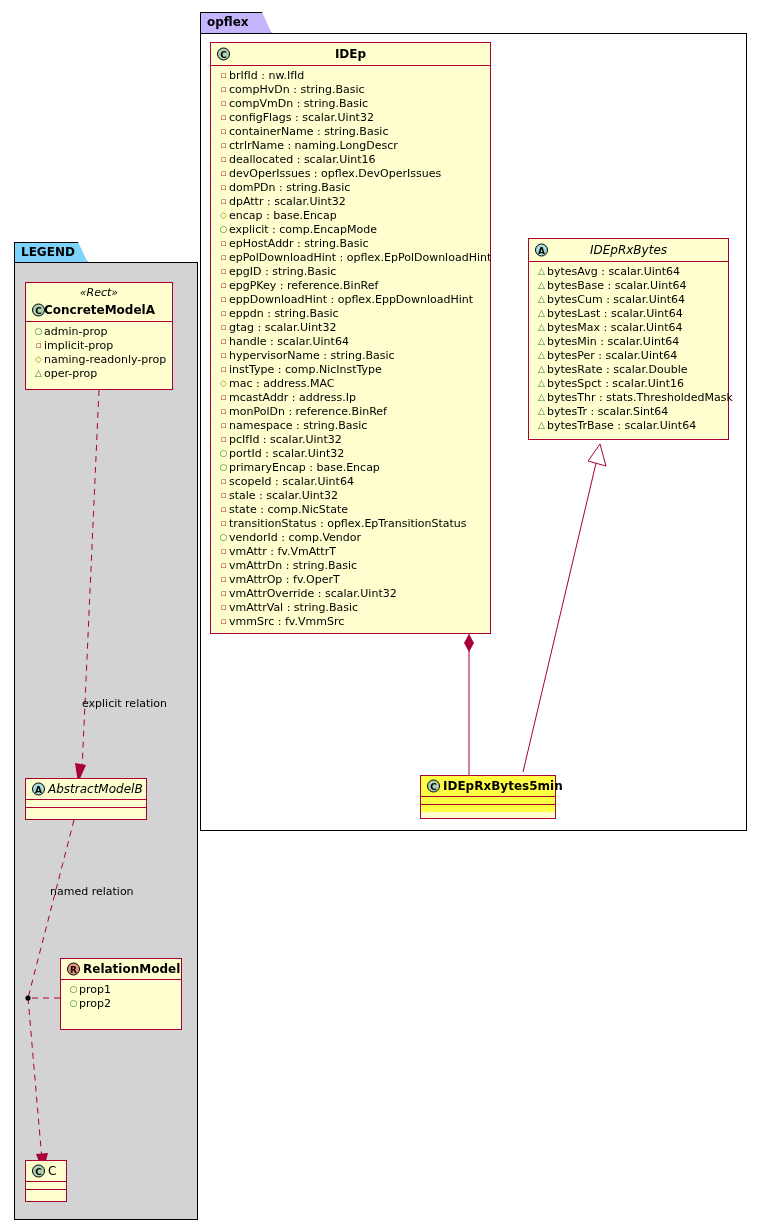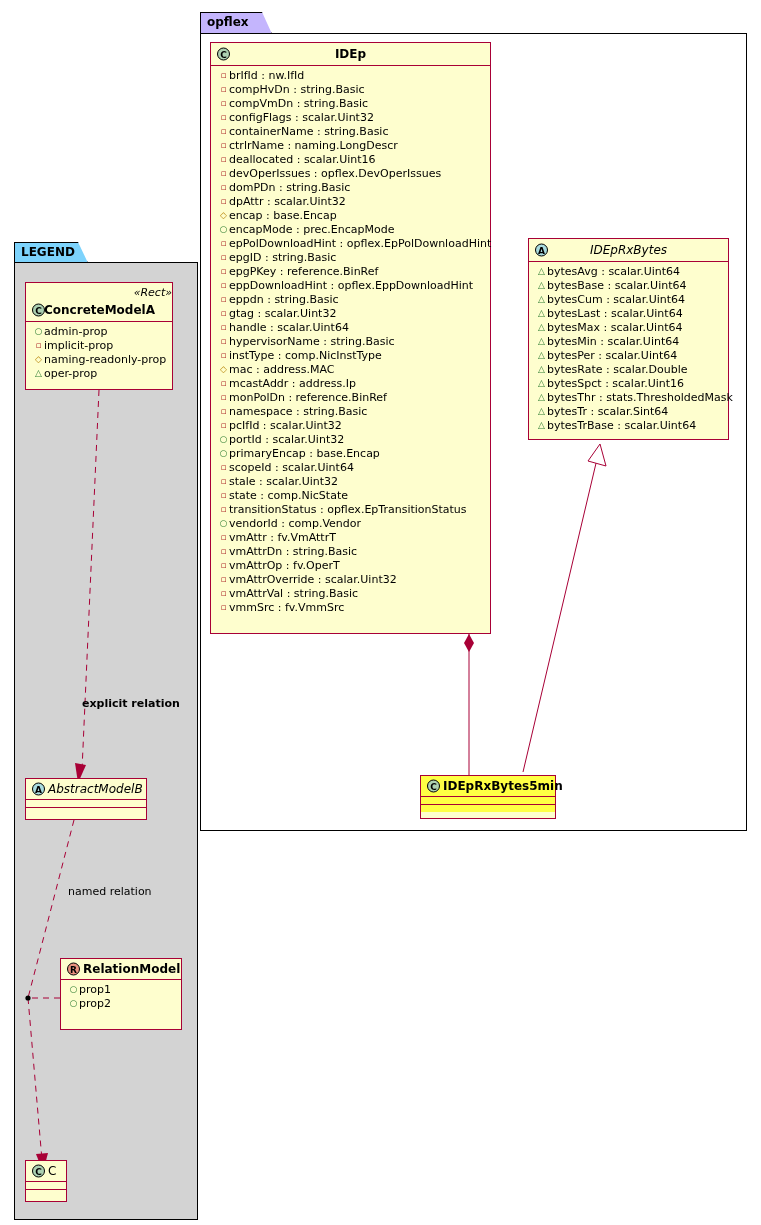--- a/index.html
+++ b/index.html
@@ -104,21 +104,21 @@
     position: relative;
     top: -1px;
   }
   
   .sq { color: #b03030; }      
   .circ-g { color: #2e7d32; }  
   .dia { color: #b8860b; }     
   .tri { color: #2e7d32; }
 
   .stereo {
-    text-align: right;
+    text-align: center;
     font-style: italic;
     font-size: 11px;
     line-height: 13px;
     padding-top: 3px;
   }
 
   
   .bar-yellow {
     background: #ffff44;
     height: 7px;
@@ -175,41 +175,42 @@
 
    IDEpRxBytes5min --&gt;
   <path d="M469,634 L469,775" stroke="#a80036" stroke-width="1" fill="none"></path>
   <path d="M469,634 L464,643 L469,652 L474,643 Z" fill="#a80036"></path>
 
    IDEpRxBytes (generalization, hollow triangle) --&gt;
   <path d="M523,772 L597,459" stroke="#a80036" stroke-width="1" fill="none"></path>
   <path d="M600,444 L606,466 L588,461 Z" fill="#ffffff" stroke="#a80036" stroke-width="1"></path>
 </svg>
 
-<div class="edge-label" style="left:82px; top:697px;font-weight:bold;">explicit relation</div>
-<div class="edge-label" style="left:68px; top:885px;">named relation</div>
+<div class="edge-label" style="left:82px; top:697px;">explicit relation</div>
+<div class="edge-label" style="left:50px; top:885px;">named relation</div>
 
 <div class="cls" style="left:210px; top:42px; width:281px; height:592px;">
   <div class="cls-head">
     <span class="circ c">C</span>
     <span class="cls-name bolden">IDEp</span>
   </div>
   <div class="cls-body">
     <div class="attr"><span class="vis sq">▫</span><span>brIfId : nw.IfId</span></div>
     <div class="attr"><span class="vis sq">▫</span><span>compHvDn : string.Basic</span></div>
     <div class="attr"><span class="vis sq">▫</span><span>compVmDn : string.Basic</span></div>
     <div class="attr"><span class="vis sq">▫</span><span>configFlags : scalar.Uint32</span></div>
     <div class="attr"><span class="vis sq">▫</span><span>containerName : string.Basic</span></div>
     <div class="attr"><span class="vis sq">▫</span><span>ctrlrName : naming.LongDescr</span></div>
     <div class="attr"><span class="vis sq">▫</span><span>deallocated : scalar.Uint16</span></div>
     <div class="attr"><span class="vis sq">▫</span><span>devOperIssues : opflex.DevOperIssues</span></div>
     <div class="attr"><span class="vis sq">▫</span><span>domPDn : string.Basic</span></div>
     <div class="attr"><span class="vis sq">▫</span><span>dpAttr : scalar.Uint32</span></div>
     <div class="attr"><span class="vis dia">◇</span><span>encap : base.Encap</span></div>
-    <div class="attr"><span class="vis circ-g">○</span><span>encapMode : prec.EncapMode</span></div>
+    <div class="attr"><span class="vis circ-g">○</span><span>explicit : comp.EncapMode</span></div>
+    <div class="attr"><span class="vis sq">▫</span><span>epHostAddr : string.Basic</span></div>
     <div class="attr"><span class="vis sq">▫</span><span>epPolDownloadHint : opflex.EpPolDownloadHint</span></div>
     <div class="attr"><span class="vis sq">▫</span><span>epgID : string.Basic</span></div>
     <div class="attr"><span class="vis sq">▫</span><span>epgPKey : reference.BinRef</span></div>
     <div class="attr"><span class="vis sq">▫</span><span>eppDownloadHint : opflex.EppDownloadHint</span></div>
     <div class="attr"><span class="vis sq">▫</span><span>eppdn : string.Basic</span></div>
     <div class="attr"><span class="vis sq">▫</span><span>gtag : scalar.Uint32</span></div>
     <div class="attr"><span class="vis sq">▫</span><span>handle : scalar.Uint64</span></div>
     <div class="attr"><span class="vis sq">▫</span><span>hypervisorName : string.Basic</span></div>
     <div class="attr"><span class="vis sq">▫</span><span>instType : comp.NicInstType</span></div>
     <div class="attr"><span class="vis dia">◇</span><span>mac : address.MAC</span></div>

